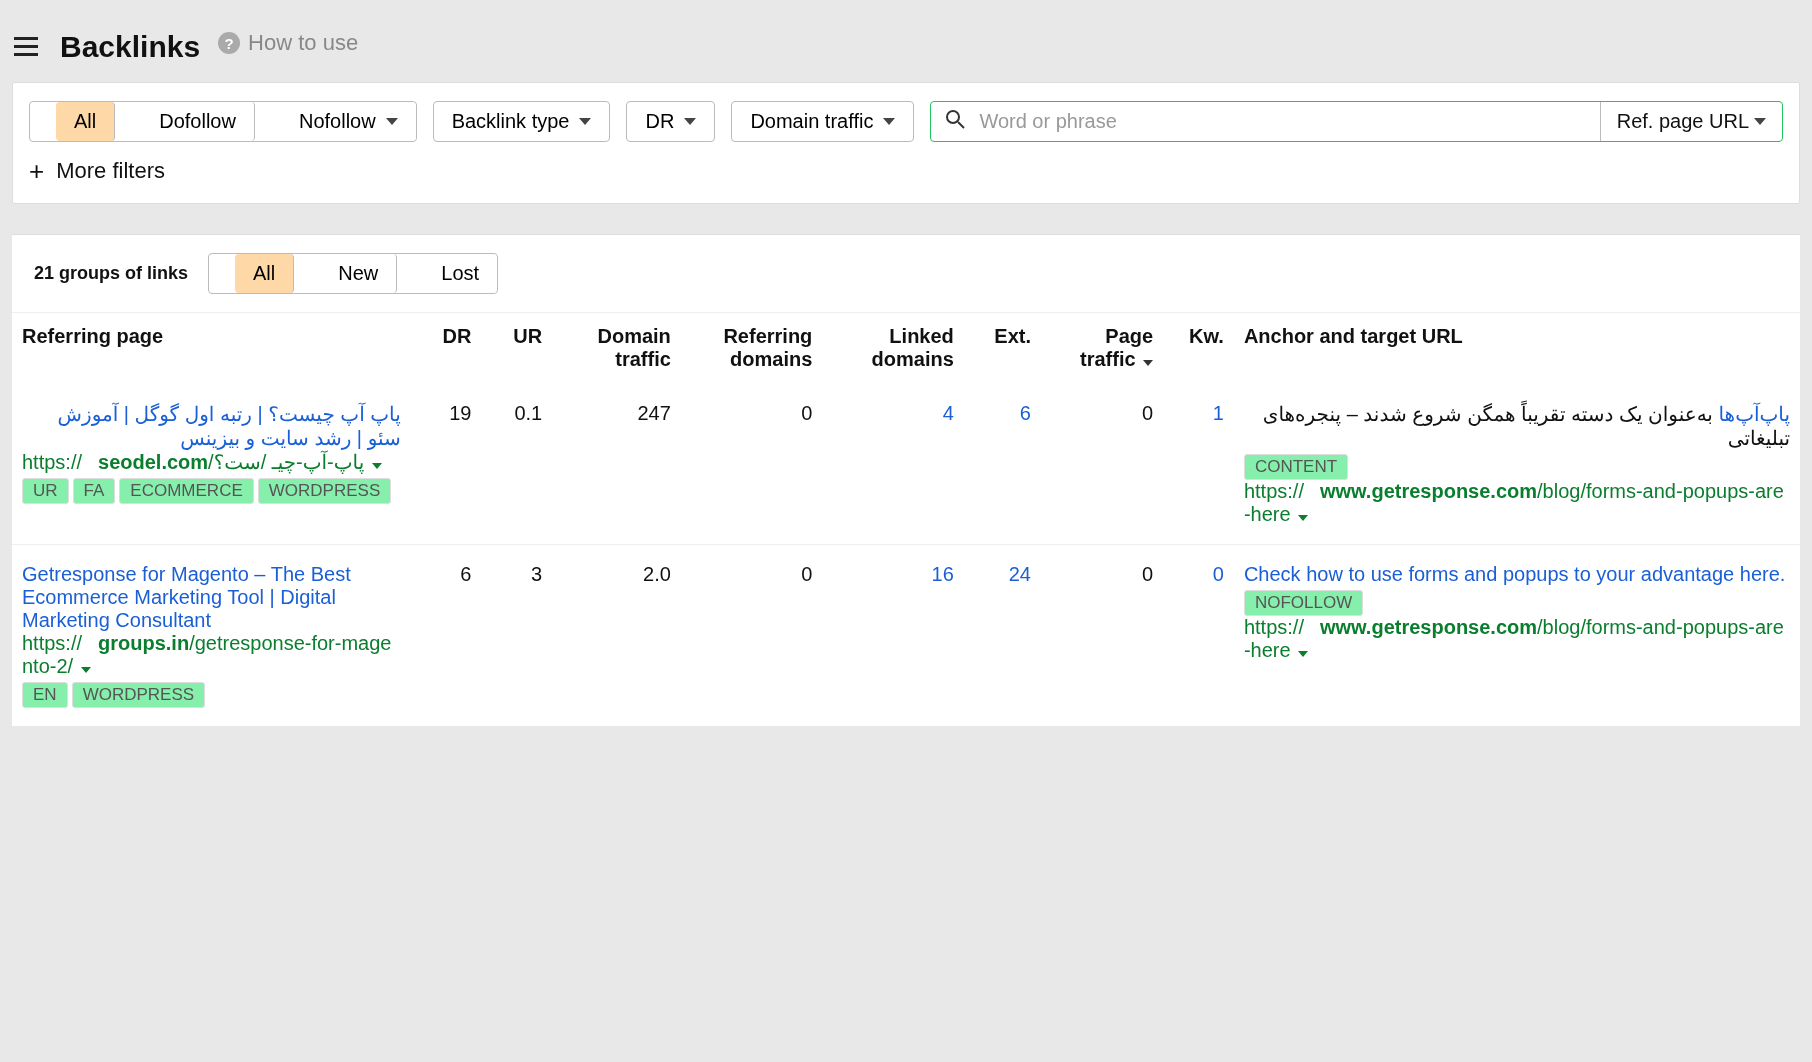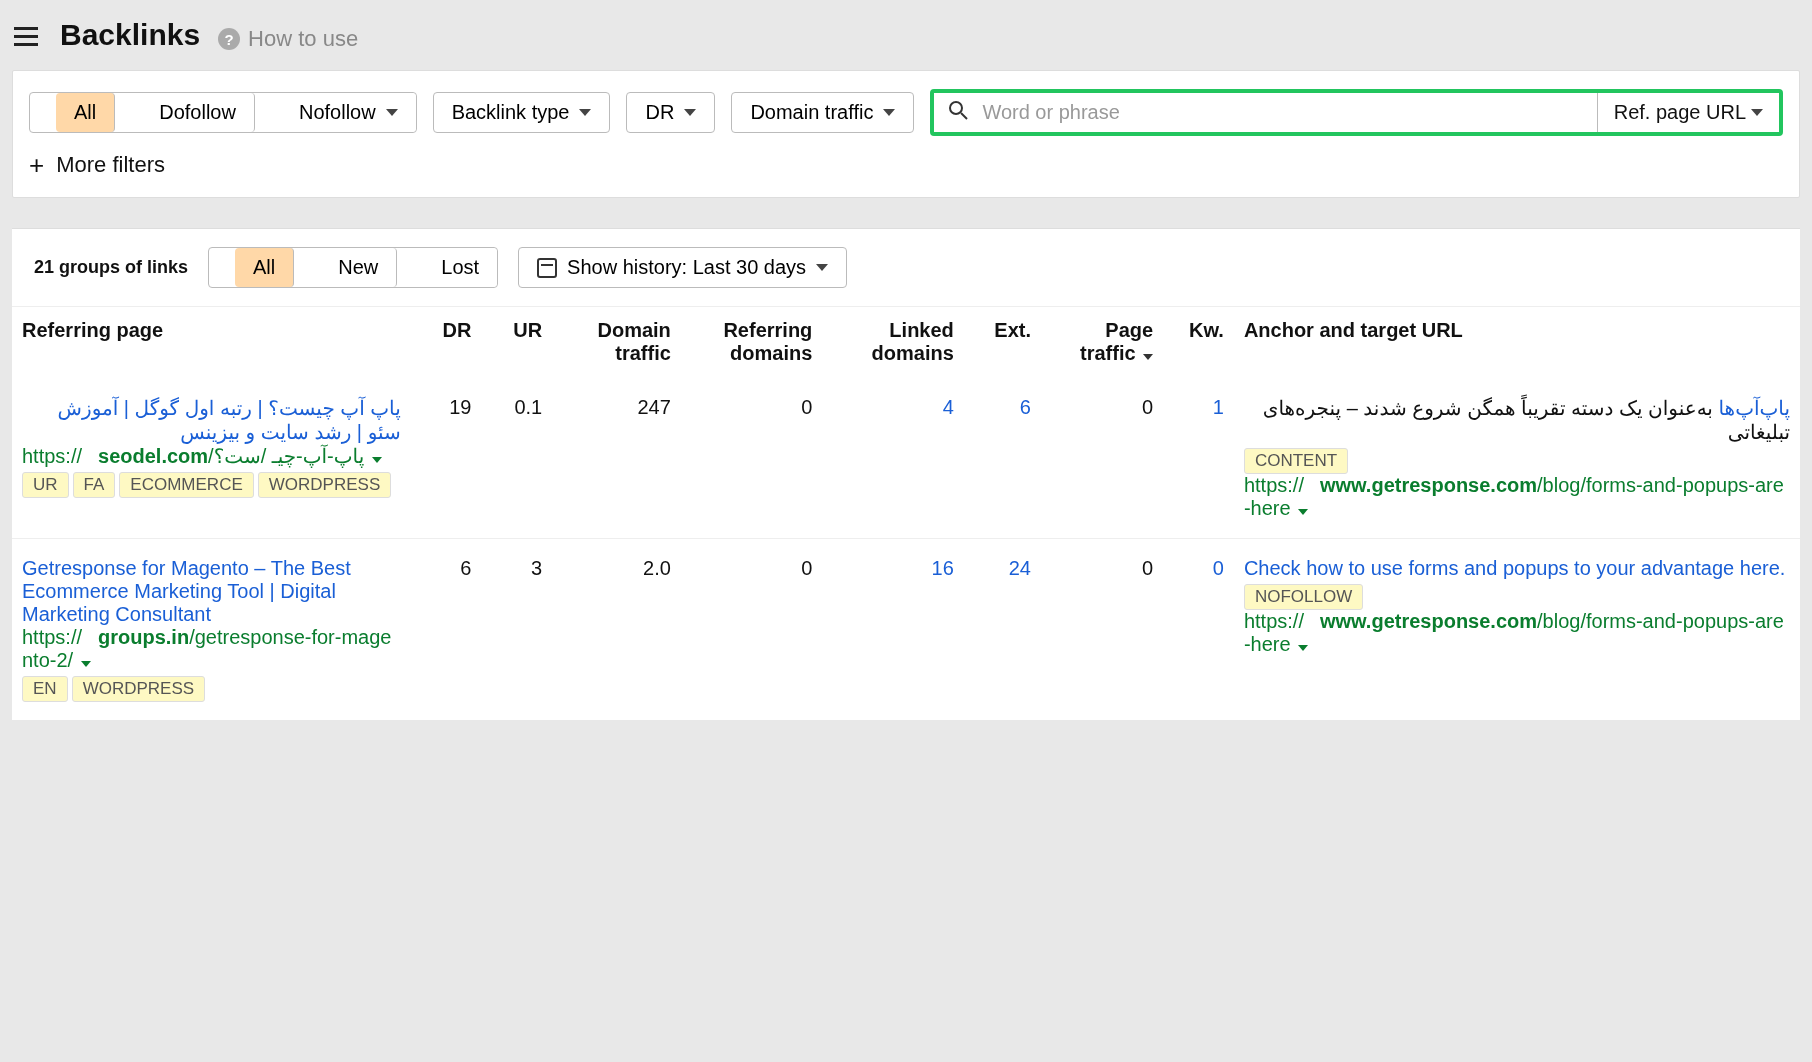--- a/index.html
+++ b/index.html
@@ -4,22 +4,22 @@
 <style>
   * { box-sizing: border-box; margin: 0; padding: 0; }
   body {
     font-family: -apple-system, BlinkMacSystemFont, "Segoe UI", Helvetica, Arial, sans-serif;
     background: #e8e8e8;
     color: #111;
     font-size: 18px;
   }
   .header-bar {
     display: flex;
-    align-items: flex-end;
-    padding: 18px 16px 18px 10px;
+    align-items: flex-start;
+    padding: 30px 16px 18px 10px;
     gap: 18px;
   }
   .hamburger {
     width: 32px; height: 32px;
     display: flex; flex-direction: column; justify-content: center; gap: 5px;
     cursor: pointer;
   }
   .hamburger span { display:block; height:3px; background:#222; width:24px; margin-left:4px;}
   .page-title { font-size: 30px; font-weight: 700; }
   .how-to { display:flex; align-items:center; gap:8px; color:#888; font-size:22px; cursor:pointer;}
@@ -44,21 +44,21 @@
     background:#fff; border:1px solid #bbb; border-radius:4px;
     padding:8px 18px; font-size:20px; cursor:pointer; display:inline-flex;
     align-items:center; gap:10px; white-space:nowrap;
   }
   .btn.active { background:#ffd8a8; }
   .caret {
     width:0; height:0; border-left:6px solid transparent; border-right:6px solid transparent;
     border-top:7px solid #444; display:inline-block;
   }
   .search-box {
-    display:flex; align-items:center; border:4px solid #22c55e; border-radius:4px;
+    display:flex; align-items:center; border:1px solid #22c55e; border-radius:4px;
     background:#fff; overflow:hidden; flex:1; min-width:420px;
   }
   .search-icon-wrap { padding:0 10px 0 14px; color:#333;}
   .search-input {
     border:none; outline:none; font-size:20px; padding:8px 4px; flex:1; color:#333;
   }
   .search-input::placeholder { color:#999; }
   .search-right {
     border-left:1px solid #bbb; padding:8px 16px; font-size:20px;
     display:flex; align-items:center; gap:5px; cursor:pointer;
@@ -91,21 +91,21 @@
   }
   th.r { text-align:right;}
   td {
     padding:18px 10px; vertical-align:top; font-size:20px; border-top:1px solid #eee;
   }
   td.r { text-align:right;}
   .link { color:#1a5fd6; cursor:pointer; }
   .green { color:#0a7d2e; word-break:break-all;}
   .green b { font-weight:700;margin-left:16px;}
   .tag {
-    display:inline-block; background:#fef9c3; color:#555; font-size:17px;
+    display:inline-block; background:#86efac; color:#555; font-size:17px;
     padding:2px 10px; border-radius:3px; margin:4px 4px 0 0; border:1px solid #ddd;
   }
   .caret-sm {
     width:0; height:0; border-left:5px solid transparent; border-right:5px solid transparent;
     border-top:6px solid #0a7d2e; display:inline-block; margin-left:2px;
   }
   .rtl { direction:rtl; text-align:right; unicode-bidi:plaintext;}
   .col-ref { width:310px;}
   .col-dr { width:55px;}
   .col-ur { width:55px;}
@@ -182,25 +182,20 @@
 </div>
 
 <div class="panel2">
   <div class="controls-row">
     <div class="groups-label">21 groups of links</div>
     <div class="btn-group">
       <button class="btn active">All</button>
       <button class="btn">New</button>
       <button class="btn">Lost</button>
     </div>
-    <button class="btn">
-      <span class="cal-icon"></span>
-      <span>Show history: Last 30 days</span>
-      <span class="caret"></span>
-    </button>
   </div>
 
   <div class="table-wrap">
   <table>
     <colgroup>
       <col class="col-ref">
           <col class="col-dr">
           <col class="col-ur">
           <col class="col-dt">
       <col class="col-rd">

